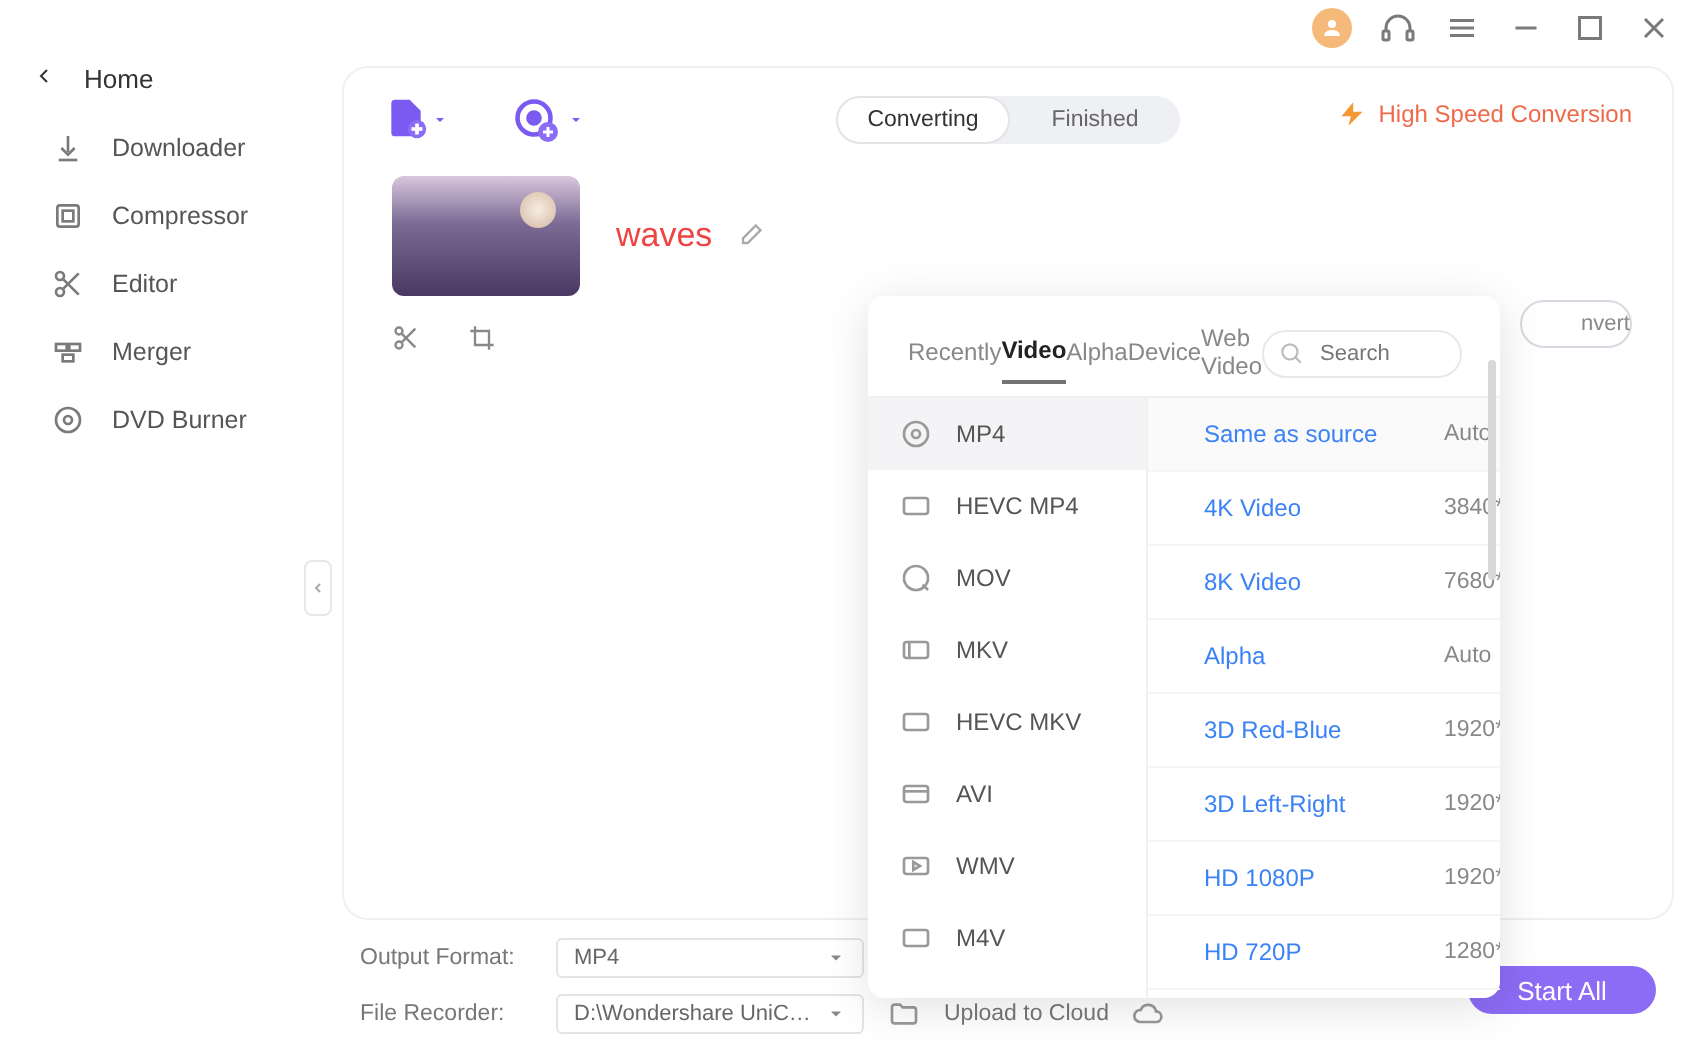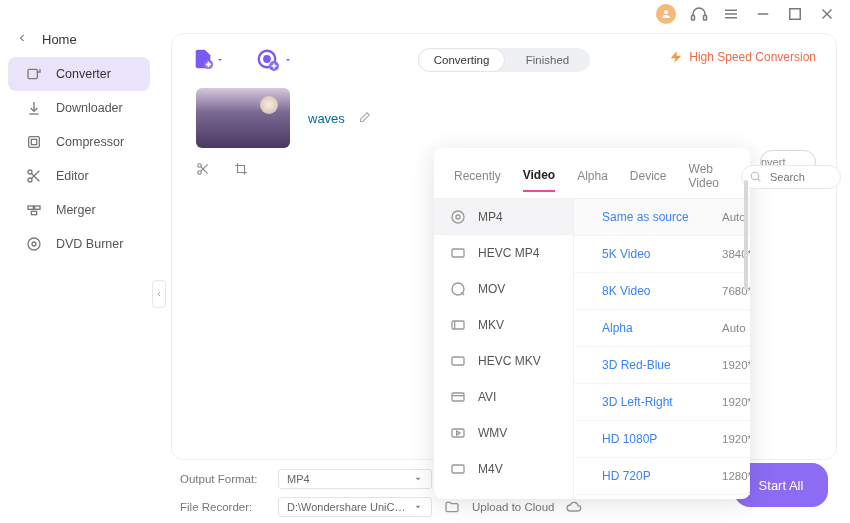--- a/index.html
+++ b/index.html
@@ -19,28 +19,28 @@
 .toolbar{display:flex;align-items:center;padding:14px 20px 8px;gap:18px}
 .tool-add{width:22px;height:22px;position:relative}
 .seg{margin-left:auto;margin-right:auto;position:absolute;left:50%;transform:translateX(-50%);top:14px;width:172px;height:24px;border-radius:12px;background:#eef0f3;display:flex;font-size:11.5px}
 .seg-item{flex:1;display:flex;align-items:center;justify-content:center;color:#666;cursor:pointer}
 .seg-item.active{background:#fff;border-radius:12px;border:1px solid #e4e4e8;color:#333}
 .hsc{position:absolute;right:20px;top:16px;font-size:12px;color:#f06a4a;display:flex;align-items:center;gap:6px}
 .video-row{display:flex;align-items:center;padding:10px 24px;gap:18px}
 .thumb{width:94px;height:60px;border-radius:6px;background:linear-gradient(180deg,#d9c7dd 0%,#7a6a94 40%,#4a3862 100%);position:relative;overflow:hidden}
 .thumb::before{content:"";position:absolute;top:8px;right:12px;width:18px;height:18px;border-radius:50%;background:radial-gradient(circle,#fff8e8 0%,#e8d0b8 70%,transparent 100%);opacity:0.9}
 .vname{display:flex;align-items:center;gap:12px}
-.vname span{font-size:13px;color:#0369a1}
+.vname span{font-size:17px;color:#ef4444}
 .vactions{display:flex;gap:24px;padding:4px 24px 0}
 .vactions svg{width:14px;height:14px;color:#888}
-.convert-btn{position:absolute;right:20px;top:116px;width:56px;height:24px;border:1px solid #d8d8e0;border-radius:12px;font-size:11px;color:#888;display:flex;align-items:center;justify-content:flex-start;background:#fff}
+.convert-btn{position:absolute;right:20px;top:116px;width:56px;height:24px;border:1px solid #d8d8e0;border-radius:12px;font-size:11px;color:#888;display:flex;align-items:center;justify-content:flex-end;background:#fff}
 .dropdown{position:absolute;left:262px;top:114px;right:86px;background:#fff;border-radius:8px;box-shadow:0 4px 24px rgba(0,0,0,0.12);z-index:10}
-.dd-tabs{display:flex;align-items:center;padding:8px 20px 0;gap:22px;border-bottom:1px solid #f0f0f0}
+.dd-tabs{display:flex;align-items:center;padding:8px 20px 0;border-bottom:1px solid #f0f0f0}
 .dd-tab{font-size:12px;color:#888;padding:6px 0 8px;cursor:pointer}
-.dd-tab.active{color:#222;font-weight:600;border-bottom:2px solid #ec4899}
+.dd-tab.active{color:#222;font-weight:600;border-bottom:2px solid #737373}
 .dd-search{margin-left:auto;position:relative}
 .dd-search input{width:100px;height:24px;border:1px solid #e8e8e8;border-radius:12px;padding:0 10px 0 28px;font-size:11px;outline:none;color:#888}
 .dd-search svg{position:absolute;left:8px;top:5px;width:13px;height:13px;color:#bbb}
 .dd-body{display:flex;height:300px}
 .dd-left{width:140px;overflow-y:auto;border-right:1px solid #f0f0f0}
 .dd-fmt{display:flex;align-items:center;gap:12px;padding:10px 16px;font-size:12px;color:#555;cursor:pointer}
 .dd-fmt.active{background:#f4f4f6}
 .dd-fmt svg{width:16px;height:16px;color:#999;flex-shrink:0}
 .dd-right{flex:1;overflow-y:auto}
 .dd-res{display:flex;align-items:center;padding:10px 16px;border-bottom:1px solid #f5f5f5;font-size:12px;cursor:pointer}
@@ -49,21 +49,21 @@
 .dd-res .rname{flex:0 0 120px;color:#3b82f6}
 .dd-res .rdim{flex:1;color:#888;font-size:11.5px}
 .dd-res .redit{width:14px;height:14px;color:#aaa}
 .scroll-track{position:absolute;right:2px;top:32px;width:4px;height:110px;background:#d8d8d8;border-radius:2px}
 .footer{position:absolute;left:172px;right:14px;bottom:6px;height:52px;display:flex;flex-direction:column;gap:8px;padding:4px 8px;font-size:11.5px;color:#777}
 .frow{display:flex;align-items:center;gap:12px}
 .flabel{width:86px}
 .fselect{width:154px;height:20px;border:1px solid #e4e4e8;border-radius:3px;display:flex;align-items:center;padding:0 8px;font-size:11px;color:#666;justify-content:space-between;background:#fff}
 .toggle{width:28px;height:14px;background:#e0e0e4;border-radius:7px;position:relative}
 .toggle::after{content:"";position:absolute;left:1px;top:1px;width:12px;height:12px;background:#fff;border-radius:50%}
-.start-btn{position:absolute;right:8px;bottom:10px;width:94px;height:44px;background:#8c6cf5;color:#fff;border-radius:16px;display:flex;align-items:center;justify-content:center;font-size:13px;cursor:pointer}
+.start-btn{position:absolute;right:8px;bottom:10px;width:94px;height:24px;background:#8c6cf5;color:#fff;border-radius:16px;display:flex;align-items:center;justify-content:center;font-size:13px;cursor:pointer}
 </style>
 </head>
 <body>
 
 <div class="titlebar">
   <div class="tb-user">
       <svg viewBox="0 0 24 24">
         <circle cx="12" cy="8" r="4"></circle>
         <path d="M4 20c0-4 4-6 8-6s8 2 8 6"></path>
       </svg>
@@ -100,27 +100,20 @@
     </div>
 </div>
 
 <div class="sidebar">
   <div class="home">
     <svg viewBox="0 0 24 24" fill="none" stroke="currentColor" stroke-width="2">
         <polyline points="15 18 9 12 15 6"></polyline>
       </svg>
     <span>Home</span>
   </div>
-  <div class="side-item active">
-      <svg viewBox="0 0 24 24" fill="none" stroke="currentColor" stroke-width="2">
-        <rect x="3" y="5" width="14" height="14" rx="2"></rect>
-        <polyline points="17 9 21 9 21 5"></polyline>
-      </svg>
-      <span>Converter</span>
-    </div>
   <div class="side-item">
       <svg viewBox="0 0 24 24" fill="none" stroke="currentColor" stroke-width="2">
         <path d="M12 3v12"></path>
         <polyline points="7 12 12 17 17 12"></polyline>
         <path d="M5 21h14"></path>
       </svg>
       <span>Downloader</span>
     </div>
   <div class="side-item">
       <svg viewBox="0 0 24 24" fill="none" stroke="currentColor" stroke-width="2">
@@ -303,21 +296,21 @@
             <span class="rdim">Auto</span>
             <svg class="redit" viewBox="0 0 24 24" fill="none" stroke="currentColor" stroke-width="2">
               <path d="M17 3l4 4-11 11H6v-4L17 3z"></path>
             </svg>
           </div>
           <div class="dd-res">
             <svg class="ricon" viewBox="0 0 24 24" fill="none" stroke="currentColor" stroke-width="2">
               <rect x="3" y="6" width="18" height="12" rx="2"></rect>
               <polygon points="10 9 15 12 10 15"></polygon>
             </svg>
-            <span class="rname">5K Video</span>
+            <span class="rname">4K Video</span>
             <span class="rdim">3840*2160</span>
             <svg class="redit" viewBox="0 0 24 24" fill="none" stroke="currentColor" stroke-width="2">
               <path d="M17 3l4 4-11 11H6v-4L17 3z"></path>
             </svg>
           </div>
           <div class="dd-res">
             <svg class="ricon" viewBox="0 0 24 24" fill="none" stroke="currentColor" stroke-width="2">
               <rect x="3" y="6" width="18" height="12" rx="2"></rect>
               <polygon points="10 9 15 12 10 15"></polygon>
             </svg>

